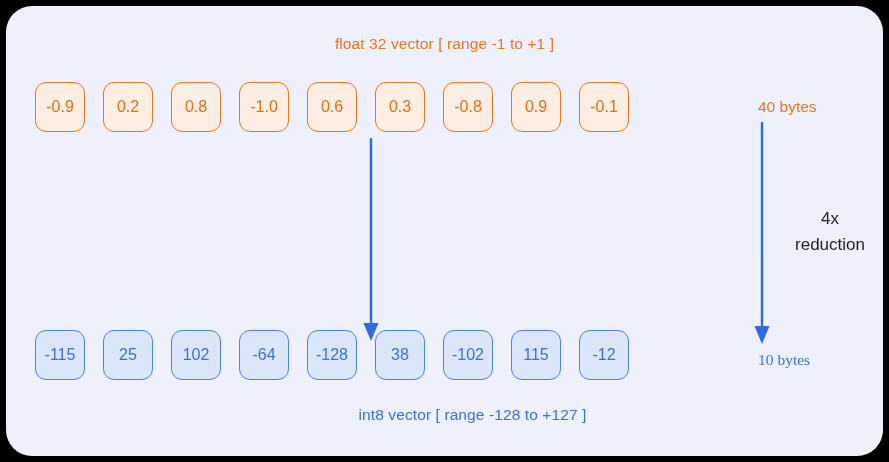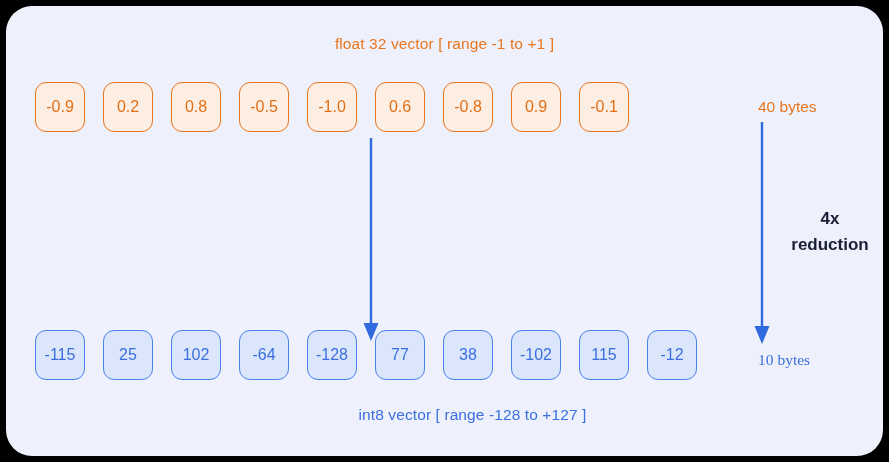--- a/index.html
+++ b/index.html
@@ -102,21 +102,21 @@
     color: #3b6fe0;
     font-family: Liberation Serif, serif;
   }
   #reduction-note {
     position: absolute;
     left: 772px;
     top: 200px;
     width: 104px;
     text-align: center;
     color: #1a1f36;
-    font-weight: bold;
+    font-weight: normal;
     font-size: 17px;
     line-height: 26px;
   }
 </style>
 </head>
 <body>
 
 <div id="panel">
 
   <div class="caption" id="caption-top">float 32 vector [ range -1 to +1 ]</div>
@@ -125,27 +125,27 @@
     <div class="cell cell-float">
         <span>-0.9</span>
       </div>
     <div class="cell cell-float">
         <span>0.2</span>
       </div>
     <div class="cell cell-float">
         <span>0.8</span>
       </div>
     <div class="cell cell-float">
-        <span>-0.5</span>
-      </div>
-    <div class="cell cell-float">
         <span>-1.0</span>
       </div>
     <div class="cell cell-float">
         <span>0.6</span>
+      </div>
+    <div class="cell cell-float">
+        <span>0.3</span>
       </div>
     <div class="cell cell-float">
         <span>-0.8</span>
       </div>
     <div class="cell cell-float">
         <span>0.9</span>
       </div>
     <div class="cell cell-float">
         <span>-0.1</span>
       </div>
@@ -180,23 +180,20 @@
     <div class="cell cell-int8">
         <span>102</span>
       </div>
     <div class="cell cell-int8">
         <span>-64</span>
       </div>
     <div class="cell cell-int8">
         <span>-128</span>
       </div>
     <div class="cell cell-int8">
-        <span>77</span>
-      </div>
-    <div class="cell cell-int8">
         <span>38</span>
       </div>
     <div class="cell cell-int8">
         <span>-102</span>
       </div>
     <div class="cell cell-int8">
         <span>115</span>
       </div>
     <div class="cell cell-int8">
         <span>-12</span>

